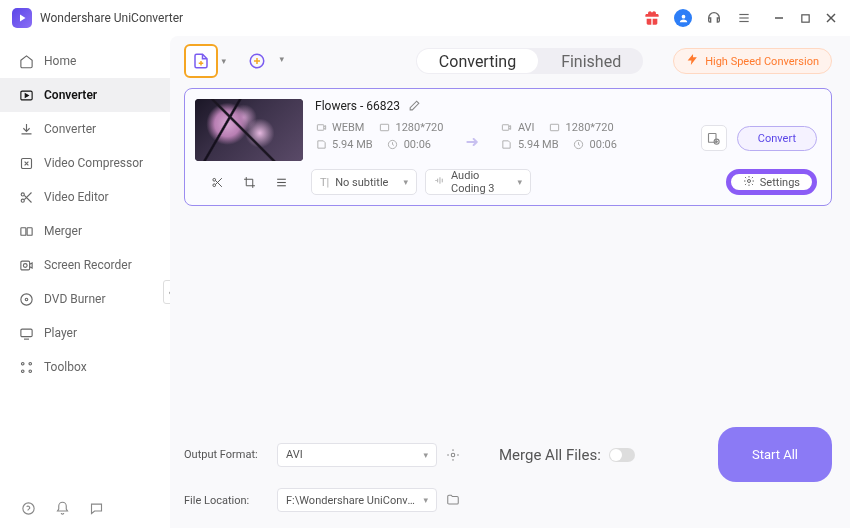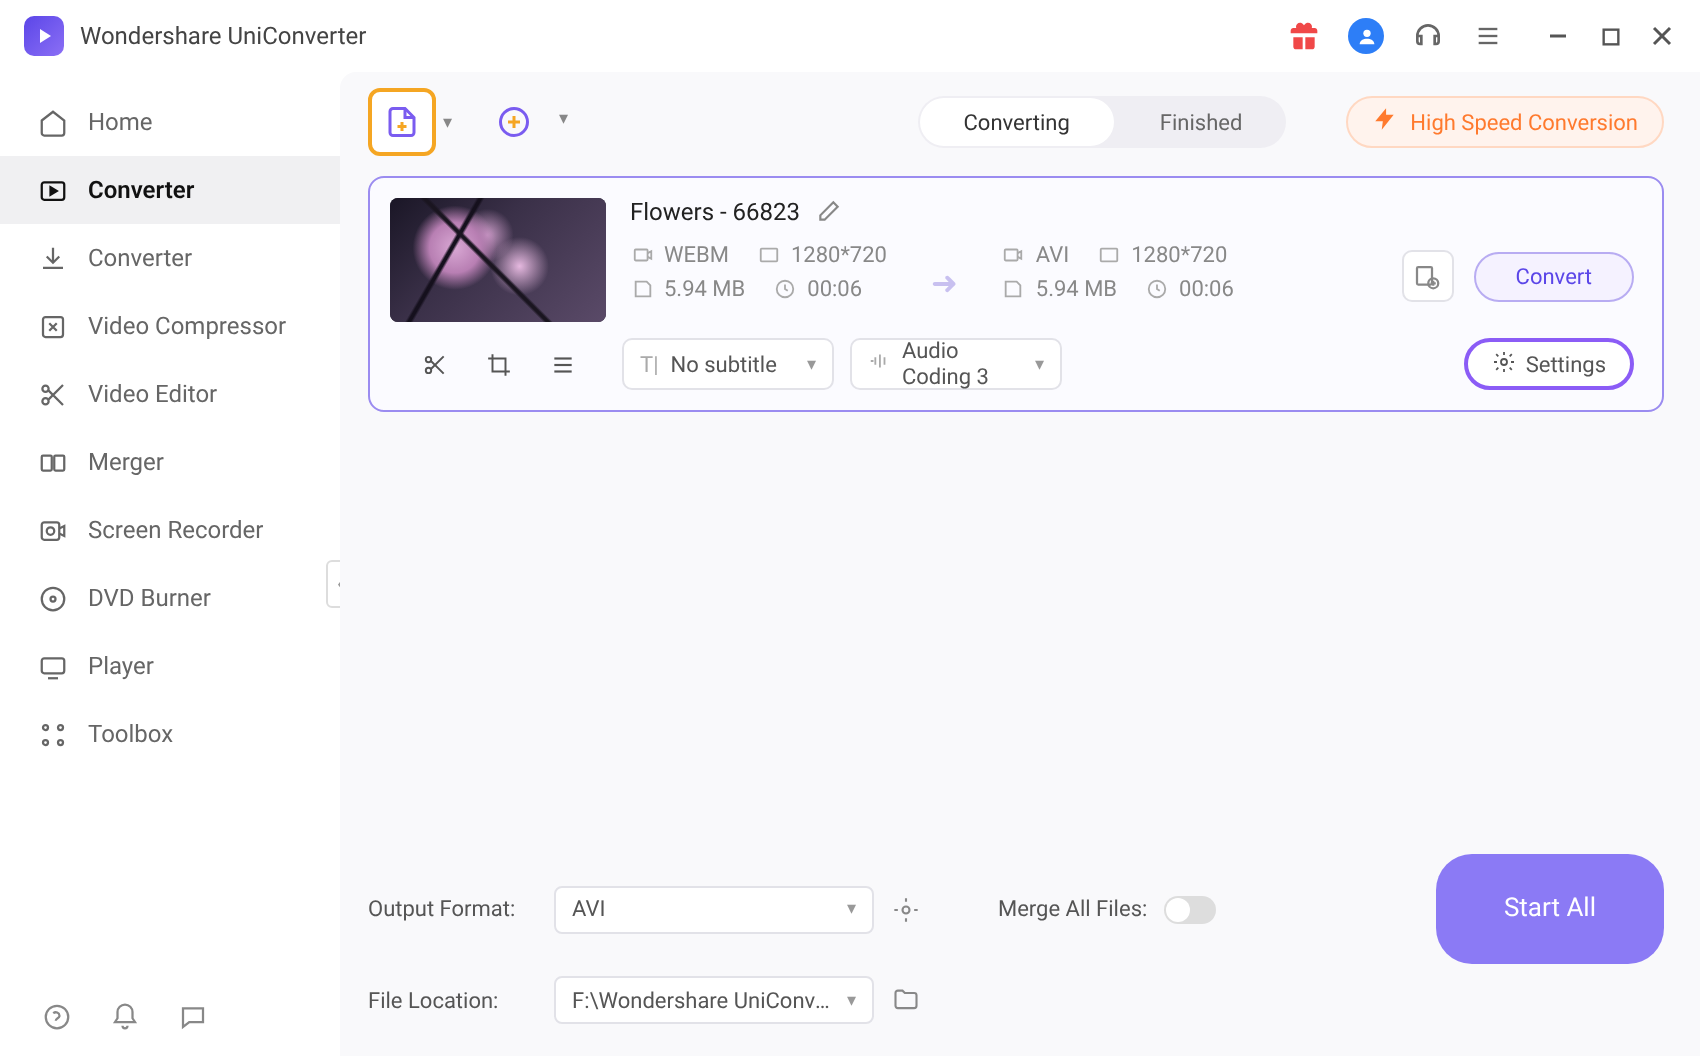--- a/index.html
+++ b/index.html
@@ -21,21 +21,21 @@
 .nav-icon { width:16px; height:16px; display:flex; align-items:center; justify-content:center; }
 .side-footer { margin-top:auto; display:flex; gap:18px; padding:12px 20px; color:#777; }
 .collapse-btn { position:absolute; left:163px; top:280px; width:14px; height:24px; background:#fff; border:1px solid #ddd; border-radius:3px; display:flex; align-items:center; justify-content:center; cursor:pointer; font-size:10px; color:#999; }
 .content { flex:1; background:#f9f9fb; display:flex; flex-direction:column; padding:8px 18px 10px 14px; position:relative; border-top-left-radius:8px; }
 .toolbar { display:flex; align-items:center; gap:10px; margin-bottom:10px; }
 .tool-btn { width:34px; height:34px; border:1px solid #e2e2e8; border-radius:6px; display:flex; align-items:center; justify-content:center; cursor:pointer; background:#fff; position:relative; }
 .tool-btn.highlighted { border:2px solid #f5a623; }
 .tool-btn .caret { position:absolute; right:-10px; top:10px; font-size:9px; color:#888; }
 .tool-btn-wrap { display:flex; align-items:center; }
 .segmented { margin-left:auto; display:flex; background:#efeef3; border-radius:14px; height:26px; overflow:hidden; }
-.seg { padding:0 22px; display:flex; align-items:center; font-size:11px; color:#666; cursor:pointer; }
+.seg { padding:0 22px; display:flex; align-items:center; font-size:16px; color:#666; cursor:pointer; }
 .seg.active { background:#fff; border-radius:14px; margin:1px; color:#333; }
 .highspeed { margin-left:20px; background:#fff3ed; border:1px solid #ffd8c2; border-radius:14px; height:26px; display:flex; align-items:center; gap:6px; padding:0 12px; color:#ff7a2e; font-size:11px; cursor:pointer; }
 .card { border:1.5px solid #9b8cf0; border-radius:8px; background:#fbfbff; padding:10px 14px 10px 10px; }
 .card-row1 { display:flex; gap:12px; }
 .thumb { width:108px; height:62px; background:#2a2635; border-radius:4px; position:relative; overflow:hidden; }
 .thumb::before { content:""; position:absolute; inset:0; background:radial-gradient(circle at 30% 40%,#d9a8d4 0%,#b87fb3 15%,transparent 25%),radial-gradient(circle at 60% 55%,#e5b8df 0%,transparent 20%),radial-gradient(circle at 45% 30%,#c99bc6 0%,transparent 18%),linear-gradient(135deg,#1a1626 0%,#3a3048 40%,#5a4a68 100%); }
 .thumb::after { content:""; position:absolute; inset:0; background:linear-gradient(45deg,transparent 45%,#1a1520 46%,#1a1520 47%,transparent 48%),linear-gradient(120deg,transparent 30%,#15101d 31%,#15101d 32%,transparent 33%); }
 .card-main { flex:1; display:flex; flex-direction:column; }
 .filename { display:flex; gap:8px; font-size:12px; color:#222; margin-bottom:6px; }
 .edit-ic { color:#888; cursor:pointer; }
@@ -49,21 +49,21 @@
 .target-ic { width:26px; height:26px; border:1px solid #e2e2e8; border-radius:5px; display:flex; align-items:center; justify-content:center; cursor:pointer; background:#fff; }
 .convert-btn { border:1px solid #b8acf2; background:#f5f2ff; color:#5b46e8; border-radius:14px; padding:5px 20px; font-size:11px; cursor:pointer; }
 .card-row2 { display:flex; align-items:center; gap:8px; margin-top:8px; }
 .mini-tools { display:flex; gap:18px; width:108px; justify-content:center; }
 .mini-tool { cursor:pointer; color:#555; width:14px; height:14px; display:flex; align-items:center; justify-content:center; }
 .dropdown { height:26px; border:1px solid #e2e2e8; border-radius:5px; background:#fff; display:flex; align-items:center; padding:0 8px; gap:6px; cursor:pointer; font-size:11px; color:#555; }
 .dropdown .lbl { flex:1; }
 .dropdown .car { font-size:9px; color:#999; }
 .dd-subtitle { width:106px; }
 .dd-audio { width:106px; }
-.settings-pill { margin-left:auto; height:26px; border:2px solid #8b5cf6; border-radius:13px; background:#fff; display:flex; align-items:center; gap:5px; padding:0 12px; font-size:11px; color:#555; cursor:pointer; }
+.settings-pill { margin-left:auto; height:26px; border:5px solid #8b5cf6; border-radius:13px; background:#fff; display:flex; align-items:center; gap:5px; padding:0 12px; font-size:11px; color:#555; cursor:pointer; }
 .foot-label { font-size:11px; color:#555; width:85px; }
 .foot-select { height:24px; border:1px solid #e2e2e8; border-radius:4px; background:#fff; display:flex; align-items:center; padding:0 8px; font-size:11px; color:#555; cursor:pointer; }
 .foot-select .car { margin-left:auto; font-size:9px; color:#999; }
 .foot-ic { width:16px; height:16px; color:#888; cursor:pointer; display:flex; align-items:center; justify-content:center; }
 .merge-wrap { display:flex; align-items:center; gap:8px; margin-left:30px; }
 .toggle { width:26px; height:14px; background:#ddd; border-radius:7px; position:relative; cursor:pointer; }
 .toggle::after { content:""; position:absolute; width:12px; height:12px; background:#fff; border-radius:50%; top:1px; left:1px; }
 .startall { margin-left:auto; background:#8b7af5; color:#fff; border:none; border-radius:18px; padding:20px 34px; font-size:13px; cursor:pointer; }
 .footer-rows { margin-top:auto; }
 .foot-row { display:flex; align-items:center; gap:8px; margin-bottom:6px; }
@@ -427,21 +427,21 @@
           <span>AVI</span>
           <span class="car">▾</span>
         </div>
         <span class="foot-ic">
             <svg width="14" height="14" viewBox="0 0 24 24" fill="none" stroke="currentColor" stroke-width="1.8">
               <circle cx="12" cy="12" r="3"></circle>
               <path d="M12 2v3M12 19v3M2 12h3M19 12h3"></path>
             </svg>
           </span>
         <div class="merge-wrap">
-          <span style="font-size:11px;color:#555">Merge All Files:</span>
+          <span style="font-size:15px;color:#555">Merge All Files:</span>
           <div class="toggle"></div>
         </div>
         <button class="startall">Start All</button>
       </div>
       <div class="foot-row">
         <span class="foot-label">File Location:</span>
         <div class="foot-select" style="width:160px">
           <span style="white-space:nowrap;overflow:hidden;text-overflow:ellipsis;max-width:130px">F:\Wondershare UniConverter</span>
           <span class="car">▾</span>
         </div>

